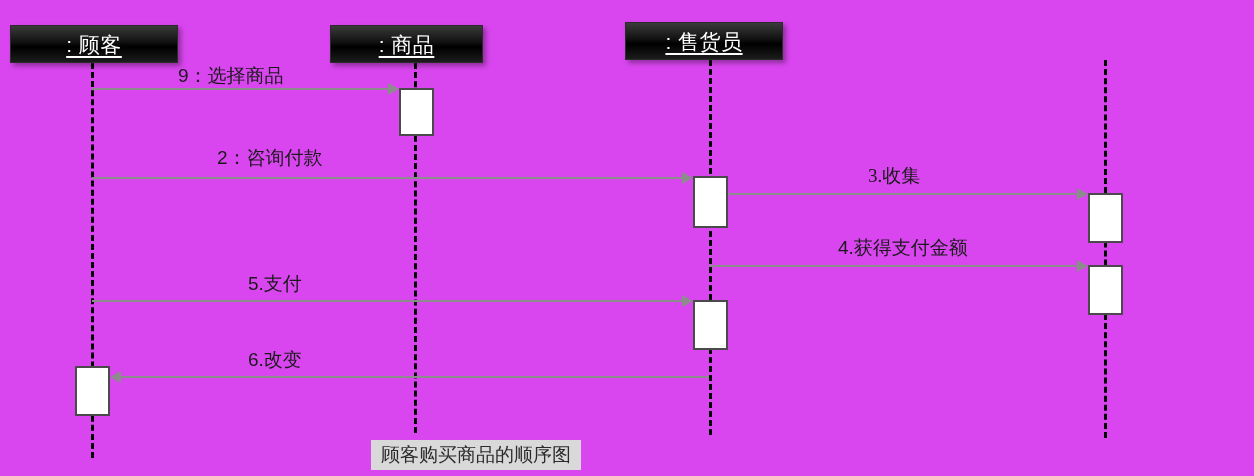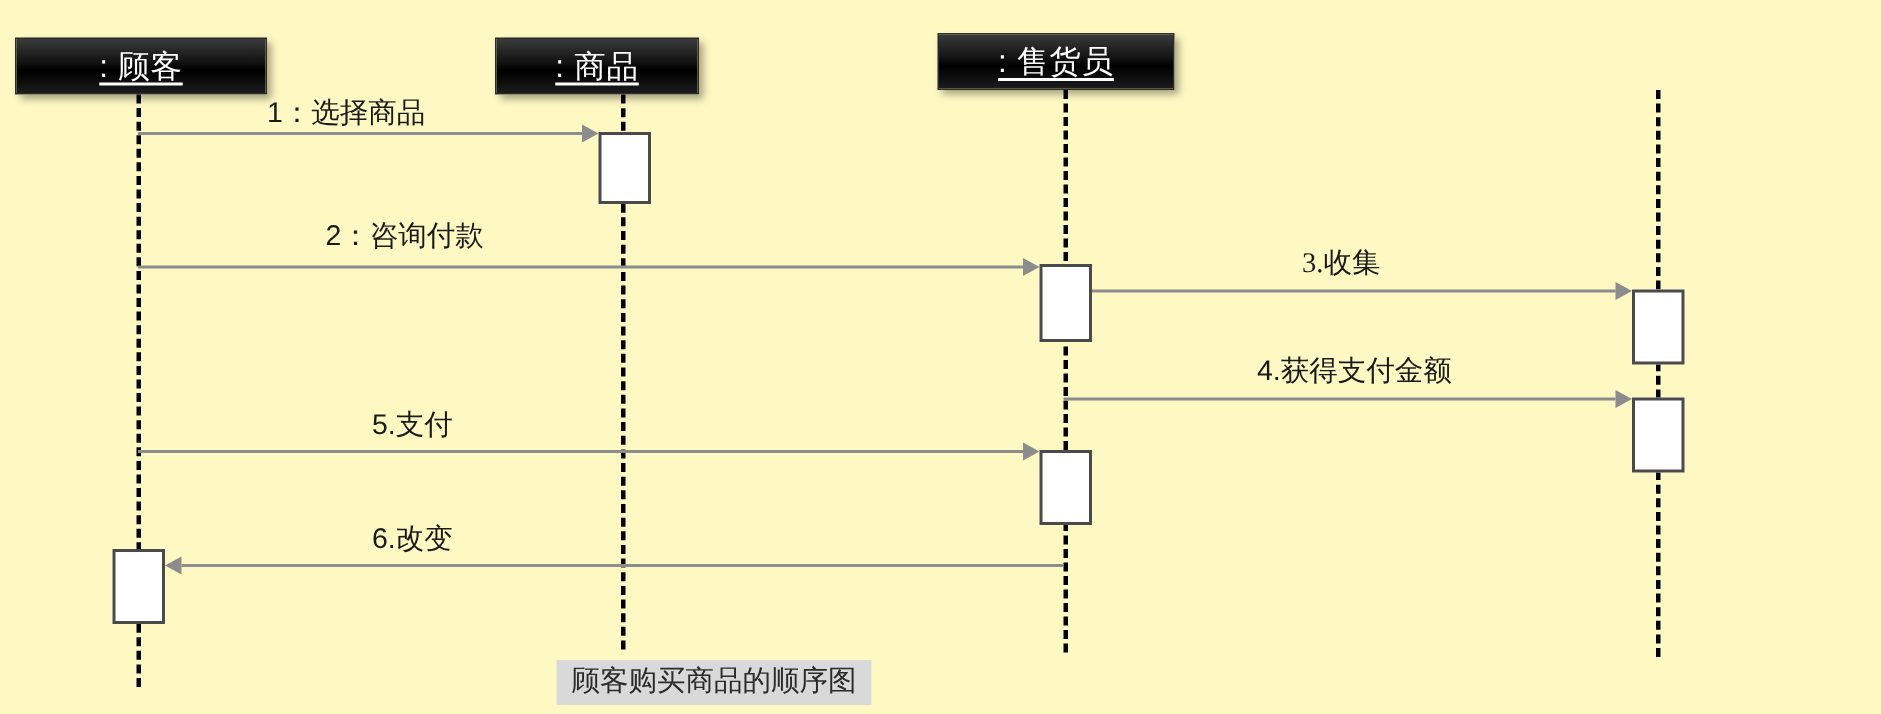--- a/index.html
+++ b/index.html
@@ -7,21 +7,21 @@
     padding: 0;
     background: #ffffff;
   }
   body {
     font-family: "Liberation Sans", "DejaVu Sans", sans-serif;
   }
   #diagram {
     position: relative;
     width: 1254px;
     height: 476px;
-    background: #fef9c3;
+    background: #d946ef;
     overflow: hidden;
   }
 
   
   .lifeline-head {
     position: absolute;
     box-sizing: border-box;
     background: linear-gradient(180deg, #3a3a3a 0%, #141414 42%, #000000 58%, #1c1c1c 100%);
     border: 1px solid #2b2b2b;
     box-shadow: 3px 3px 5px rgba(0,0,0,0.35);
@@ -96,38 +96,38 @@
 <body>
 
 <div id="diagram">
 
   <div class="lifeline-head" style="left:10px; top:25px; width:168px; height:38px;">
     <span class="head-label">: 顾客</span>
   </div>
   <div class="lifeline-stem" style="left:91px; top:63px; height:395px;"></div>
   <div class="activation" style="left:75px; top:366px; width:35px; height:50px;"></div>
 
-  <div class="lifeline-head" style="left:330px; top:25px; width:136px; height:38px;">
+  <div class="lifeline-head" style="left:330px; top:25px; width:153px; height:38px;">
     <span class="head-label">: 商品</span>
   </div>
   <div class="lifeline-stem" style="left:414px; top:63px; height:370px;"></div>
   <div class="activation" style="left:399px; top:88px; width:35px; height:48px;"></div>
 
   <div class="lifeline-head" style="left:625px; top:22px; width:158px; height:38px;">
     <span class="head-label">: 售货员</span>
   </div>
   <div class="lifeline-stem" style="left:709px; top:60px; height:375px;"></div>
   <div class="activation" style="left:693px; top:176px; width:35px; height:52px;"></div>
   <div class="activation" style="left:693px; top:300px; width:35px; height:50px;"></div>
 
   <div class="lifeline-stem" style="left:1104px; top:60px; height:378px;"></div>
   <div class="activation" style="left:1088px; top:193px; width:35px; height:50px;"></div>
   <div class="activation" style="left:1088px; top:265px; width:35px; height:50px;"></div>
 
-  <div class="msg-label" style="left:178px; top:66px;">1：选择商品</div>
+  <div class="msg-label" style="left:178px; top:66px;">9：选择商品</div>
   <div class="msg-line" style="left:92px; top:88px; width:296px;"></div>
   <div class="arrow-head right" style="left:388px; top:83px;"></div>
 
   <div class="msg-label" style="left:217px; top:148px;">2：咨询付款</div>
   <div class="msg-line" style="left:92px; top:177px; width:590px;"></div>
   <div class="arrow-head right" style="left:682px; top:172px;"></div>
 
   <div class="msg-label" style="left:868px; top:166px;font-family:Liberation Serif, serif;">3.收集</div>
   <div class="msg-line" style="left:728px; top:193px; width:349px;"></div>
   <div class="arrow-head right" style="left:1077px; top:188px;"></div>

